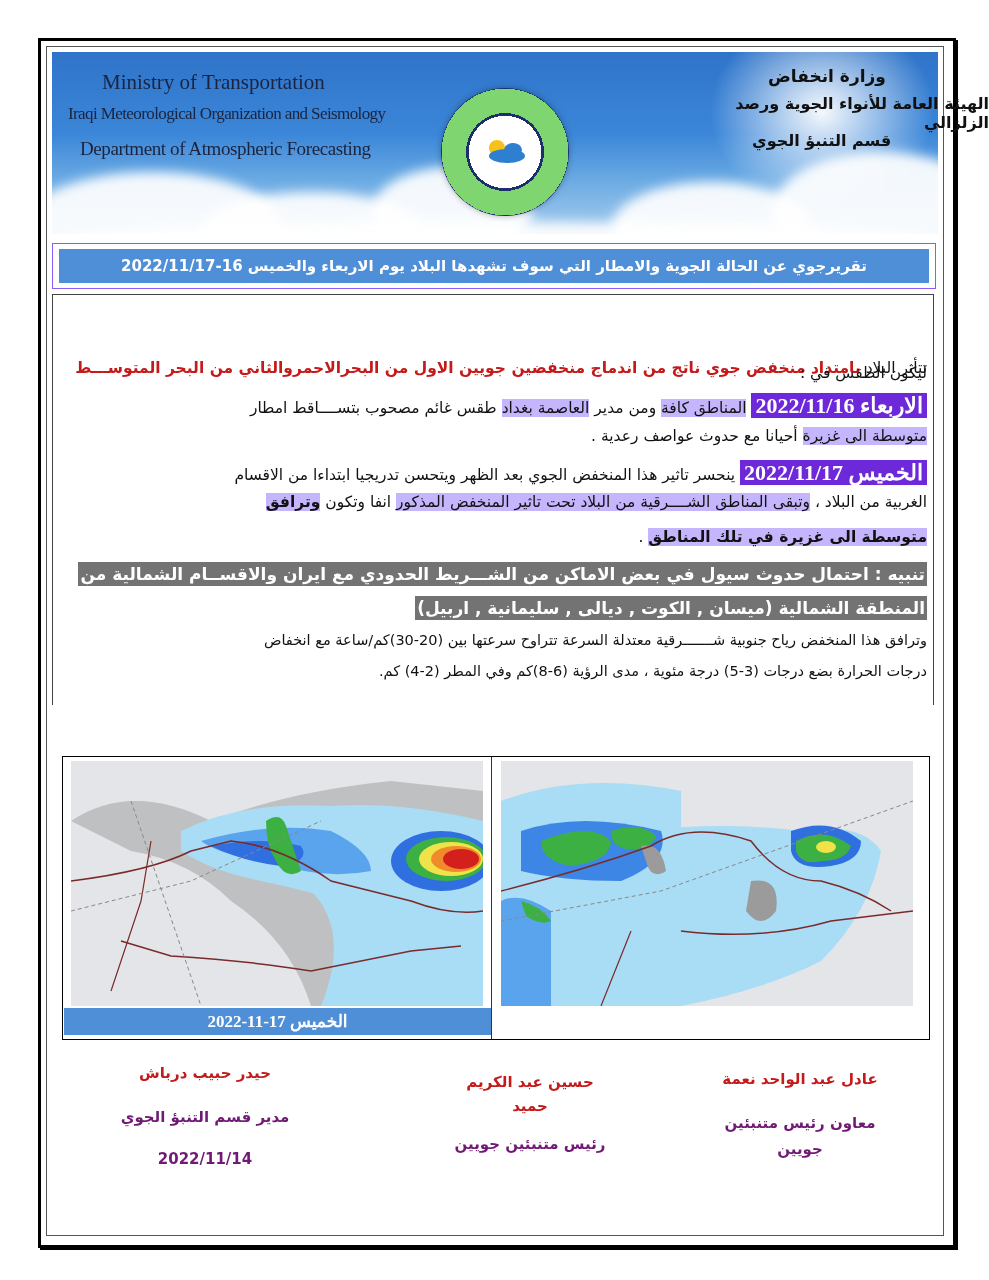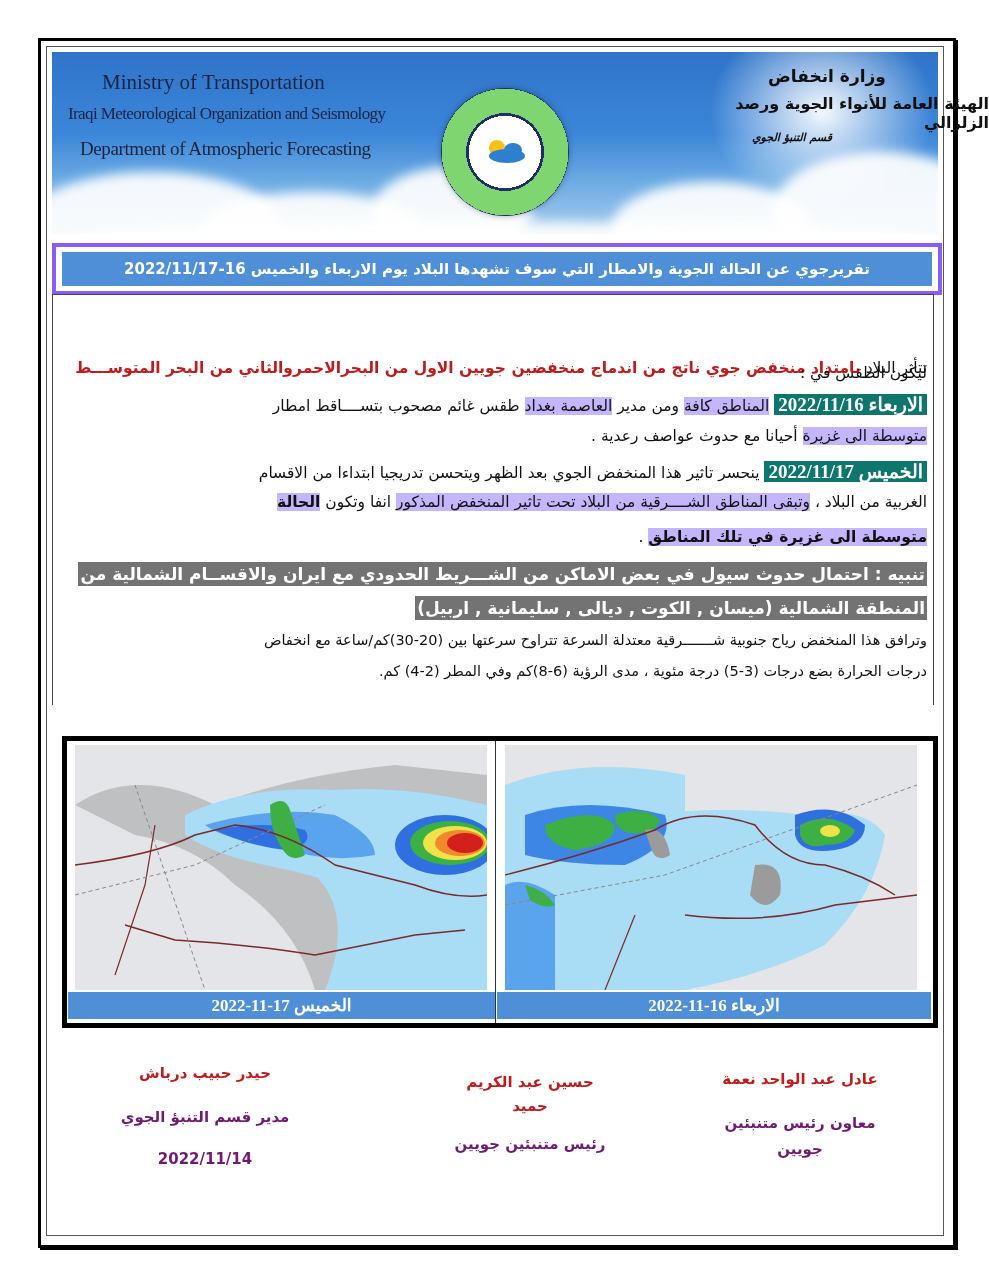--- a/index.html
+++ b/index.html
@@ -13,50 +13,50 @@
       radial-gradient(ellipse 160px 140px at 770px 60px, rgba(255,255,255,0.95), rgba(255,255,255,0) 70%),
       linear-gradient(180deg, #2f74c9 0%, #3b86d8 45%, #6aaae3 70%, #a7cdee 100%); }
   .cloud { position:absolute; background:#fff; border-radius:50%; filter:blur(6px); opacity:0.92; }
   .en-title { position:absolute; font-family:"Liberation Serif","DejaVu Serif",serif; color:#1a2440; }
   .en1 { left:102px; top:70px; font-size:21px; }
   .en2 { left:68px; top:104px; font-size:17px; letter-spacing:-0.6px; }
   .en3 { left:80px; top:138px; font-size:19px; letter-spacing:-0.4px; }
   .ar-title { position:absolute; direction:rtl; font-family:"DejaVu Sans",sans-serif; font-weight:bold; color:#111; right:auto; }
   .ar1 { left:768px; top:66px; font-size:17px; }
   .ar2 { left:686px; top:94px; font-size:16px; }
-  .ar3 { left:752px; top:131px; font-size:11px;font-style:italic; }
+  .ar3 { left:752px; top:131px; font-size:16px; }
   .logo { position:absolute; left:441px; top:88px; width:128px; height:128px; border-radius:50%;
     background:radial-gradient(circle, #ffffff 0 40%, #1c2e6b 40% 43%, #7fd56f 43% 70%, #1c2e6b 70% 72%, #c9b88a 72% 100%); box-shadow:0 0 6px rgba(0,0,0,0.3); }
   .logo-icon { position:absolute; left:42px; top:50px; width:44px; height:26px; }
 
   
-  .title-wrap { position:absolute; left:52px; top:243px; width:882px; height:44px; border:4px solid #8b5cf6; background:#fff; }
+  .title-wrap { position:absolute; left:52px; top:243px; width:882px; height:44px; border:1px solid #8b5cf6; background:#fff; }
   .title-bar { position:absolute; left:6px; top:5px; right:6px; bottom:5px; background:#4f8fd8; color:#fff; font-weight:bold; font-size:15px; text-align:center; line-height:34px; direction:rtl; }
 
   
   .body-box { position:absolute; left:52px; top:294px; width:880px; height:410px; border:1px solid #444; border-bottom:none; }
   .txt { position:absolute; right:62px; direction:rtl; font-family:"DejaVu Sans",sans-serif; font-size:15.5px; color:#111; white-space:nowrap; }
   .red { color:#c41a1a; font-weight:bold; }
   .hl { background:#c4b5fd; }
-  .blue { background:#0f766e; color:#fff; font-weight:bold; font-family:"Liberation Serif",serif; font-size:19px; padding:0 4px; }
+  .blue { background:#6d28d9; color:#fff; font-weight:bold; font-family:"Liberation Serif",serif; font-size:22px; padding:0 4px; }
   .warn { background:#737373; color:#fff; font-weight:bold; padding:2px 2px; }
   .l1 { top:330px;margin-top:29px; }
   .l2 { top:364px; }
   .l3 { top:393px; }
   .l4 { top:427px; }
   .l5 { top:460px; }
   .l6 { top:493px; }
   .l7 { top:528px; }
   .l8 { top:564px; font-size:17px; }
   .l9 { top:598px; font-size:17px; }
   .l10 { top:632px; font-size:14.5px; }
   .l11 { top:663px; font-size:14.5px; }
 
   
-  .maps { position:absolute; left:62px; top:736px; width:866px; height:282px; border:5px solid #000000; }
+  .maps { position:absolute; left:62px; top:756px; width:866px; height:282px; border:1px solid #000000; }
   .map { position:absolute; top:4px; width:412px; height:245px; overflow:hidden; background:#e7e9ec; }
   .map-left { left:8px; }
   .map-right { left:438px; }
   .map-caption { position:absolute; top:251px; height:27px; background:#4f8fd8; color:#fff; font-weight:bold; font-family:"Liberation Serif",serif; font-size:17px; text-align:center; line-height:27px; direction:rtl; }
   .cap-left { left:1px; width:427px; }
   .cap-right { left:430px; width:434px; }
   .map-divider { position:absolute; left:428px; top:0; width:1px; height:282px; background:#333; }
 
   
   .sig { position:absolute; direction:rtl; text-align:center; font-family:"DejaVu Sans",sans-serif; font-weight:bold; font-size:15px; }
@@ -105,21 +105,21 @@
   <span class="blue">الاربعاء 2022/11/16</span>
   <span class="hl">المناطق كافة</span><span> ومن مدير </span><span class="hl">العاصمة بغداد</span><span> طقس غائم مصحوب بتســــاقط امطار</span>
 </div>
 <div class="txt l4">
   <span class="hl">متوسطة الى غزيرة</span><span> أحيانا مع حدوث عواصف رعدية .</span>
 </div>
 <div class="txt l5">
   <span class="blue">الخميس 2022/11/17</span><span> ينحسر تاثير هذا المنخفض الجوي بعد الظهر ويتحسن تدريجيا ابتداءا من الاقسام</span>
 </div>
 <div class="txt l6">
-  <span>الغربية من البلاد ، </span><span class="hl">وتبقى المناطق الشــــرقية من البلاد تحت تاثير المنخفض المذكور</span><span> انفا وتكون </span><span class="hl" style="font-weight:bold">الحالة</span>
+  <span>الغربية من البلاد ، </span><span class="hl">وتبقى المناطق الشــــرقية من البلاد تحت تاثير المنخفض المذكور</span><span> انفا وتكون </span><span class="hl" style="font-weight:bold">وترافق</span>
 </div>
 <div class="txt l7">
   <span class="hl" style="font-weight:bold">متوسطة الى غزيرة في تلك المناطق</span><span> .</span>
 </div>
 <div class="txt l8">
   <span class="warn">تنبيه : احتمال حدوث سيول في بعض الاماكن من الشـــريط الحدودي مع ايران والاقســام الشمالية من</span>
 </div>
 <div class="txt l9">
   <span class="warn">المنطقة الشمالية (ميسان , الكوت , ديالى , سليمانية , اربيل)</span>
 </div>
@@ -164,21 +164,20 @@
       <path d="M140 85 Q160 80 165 110 Q150 120 145 100 Z" fill="#9b9b9b"></path>
       <path d="M250 120 Q280 115 275 150 Q260 170 245 150 Z" fill="#9b9b9b"></path>
       <path d="M180 170 Q260 180 330 160 L412 150" fill="none" stroke="#7a2a2a" stroke-width="1.5"></path>
       <path d="M0 130 Q80 110 150 85 Q190 60 250 80 Q280 120 320 120 Q360 130 390 150" fill="none" stroke="#7a2a2a" stroke-width="1.5"></path>
       <path d="M130 170 L100 245" fill="none" stroke="#7a2a2a" stroke-width="1.2"></path>
       <path d="M0 160 L160 130 L412 40" fill="none" stroke="#888" stroke-dasharray="4 3" stroke-width="1"></path>
     </svg>
   </div>
   <div class="map-divider"></div>
   <div class="map-caption cap-left">الخميس 17-11-2022</div>
-  <div class="map-caption cap-right">الاربعاء 16-11-2022</div>
 </div>
 
 <div class="sig" style="left:690px; top:1070px; width:220px;">
   <div class="sig-name">عادل عبد الواحد نعمة</div>
   <div class="sig-role" style="margin-top:26px">معاون رئيس متنبئين</div>
   <div class="sig-role" style="margin-top:8px">جويين</div>
 </div>
 <div class="sig" style="left:420px; top:1073px; width:220px;">
   <div class="sig-name">حسين عبد الكريم</div>
   <div class="sig-name" style="margin-top:6px">حميد</div>

